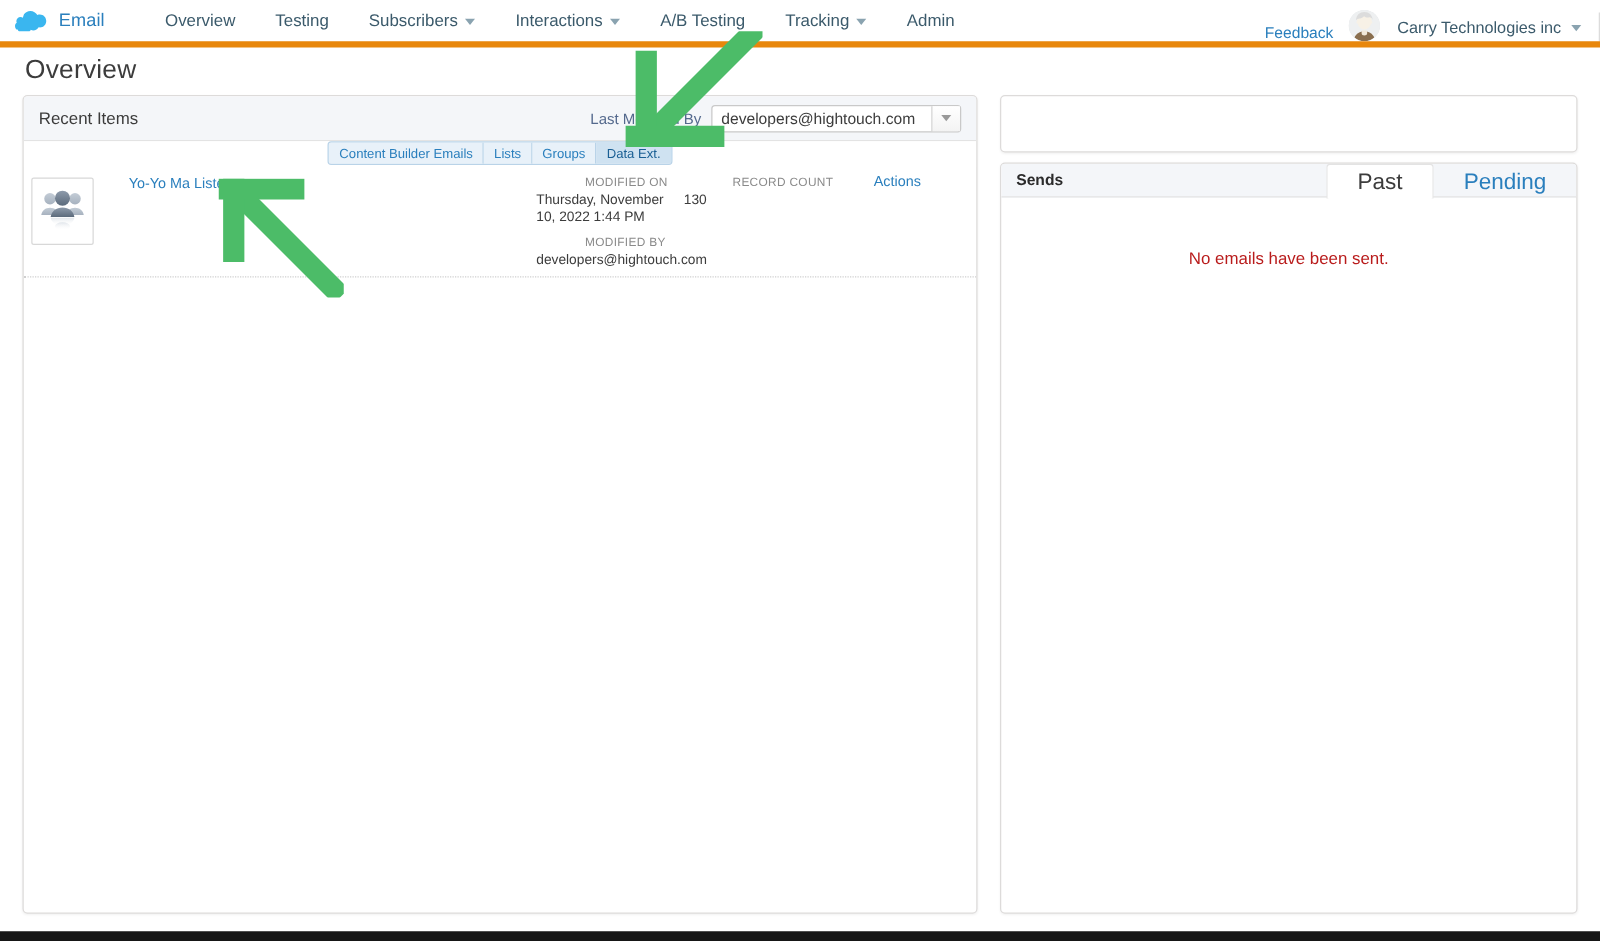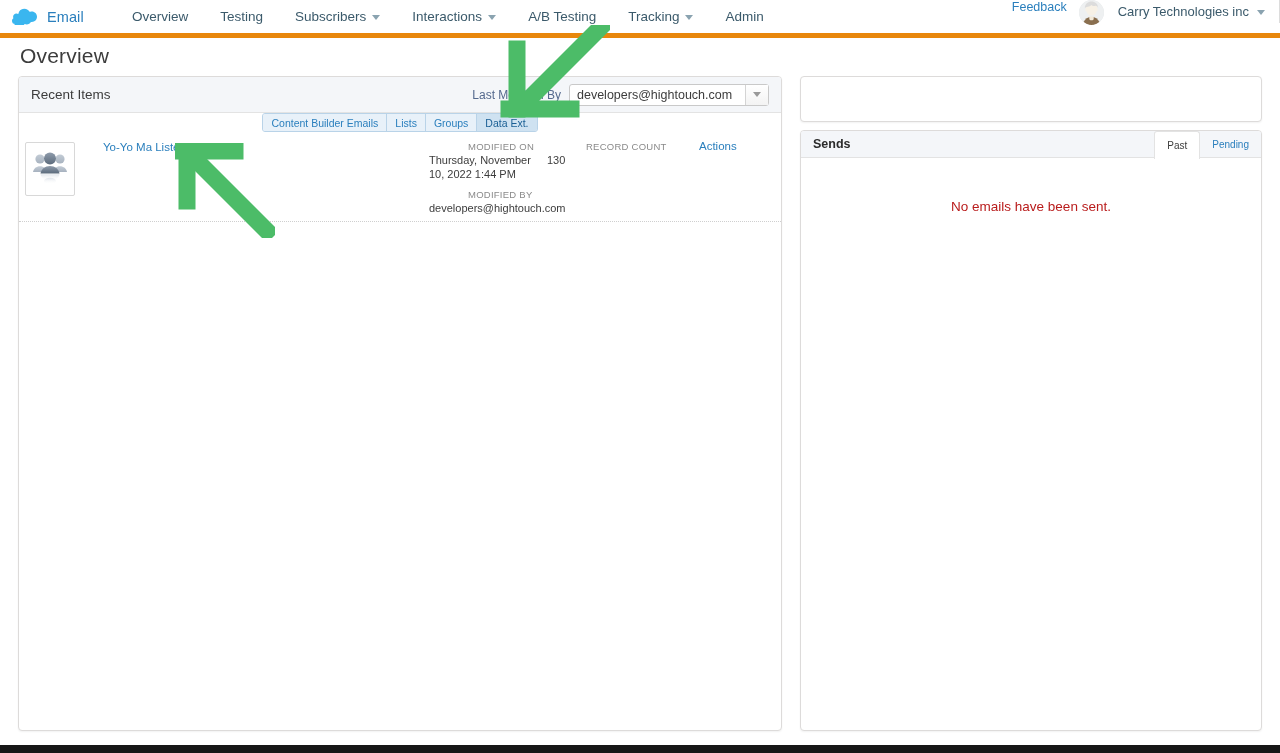--- a/index.html
+++ b/index.html
@@ -66,21 +66,21 @@
     width: 0; height: 0;
     border-left: 4.5px solid transparent;
     border-right: 4.5px solid transparent;
     border-top: 5px solid #8aa3b0;
     display: inline-block;
     margin-top: 2px;
   }
   .nav-right {
     margin-left: auto;
     display: flex;
-    align-items: flex-start;
+    align-items: flex-end;
     height: 33px;
   }
   .feedback-link {
     font-size: 12.5px;
     color: #2a7fbd;
     cursor: pointer;
     padding-right: 12px;
     white-space: nowrap;
   }
   .person-avatar {
@@ -352,23 +352,23 @@
     color: #2b2b2b;
     font-weight: bold;
   }
   .sends-tabs {
     margin-left: auto;
     display: flex;
     align-items: flex-end;
     height: 27px;
   }
   .sends-tab {
-    font-size: 10px;
+    font-size: 18px;
     color: #2a7fbd;
-    padding: 0 12px;
+    padding: 0 24px;
     height: 26px;
     line-height: 26px;
     cursor: pointer;
     white-space: nowrap;
     box-sizing: border-box;
   }
   .sends-tab.active {
     background: #ffffff;
     color: #3c3c3c;
     border-left: 1px solid #e3e3e3;

